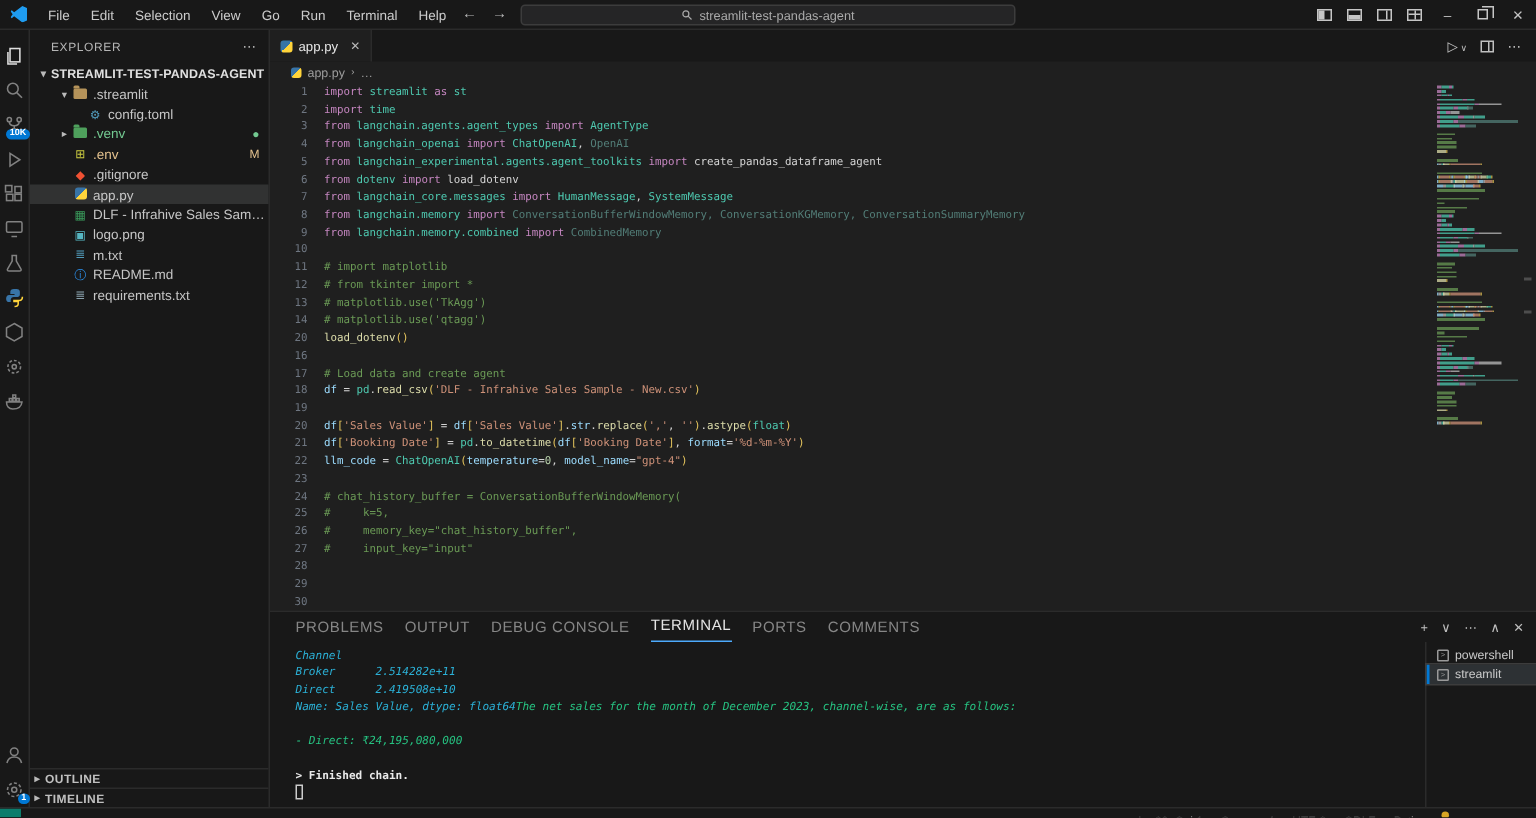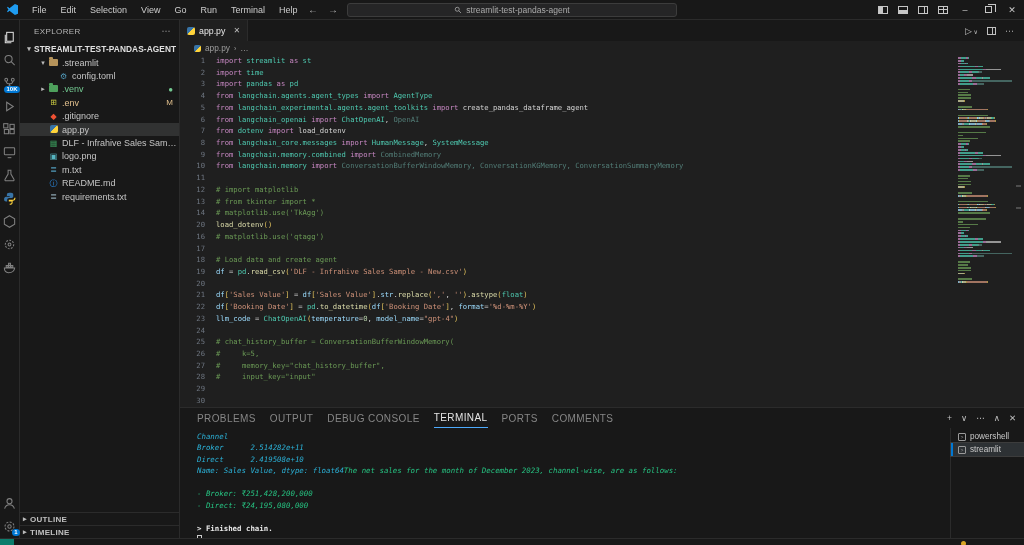--- a/index.html
+++ b/index.html
@@ -379,34 +379,33 @@
             <div>25</div>
             <div>26</div>
             <div>27</div>
             <div>28</div>
             <div>29</div>
             <div>30</div>
           </div>
         <div class="code" id="code">
             <div class="code-line"><span class="tk-k">import</span><span class="tk-m"> streamlit</span><span class="tk-k"> as</span><span class="tk-m"> st</span></div>
             <div class="code-line"><span class="tk-k">import</span><span class="tk-m"> time</span></div>
-            <div class="code-line"><span class="tk-k">import</span><span class="tk-m"> pandas</span><span class="tk-k"> as</span><span class="tk-m"> pd</span></div>
             <div class="code-line"><span class="tk-k">from</span><span class="tk-m"> langchain.agents.agent_types</span><span class="tk-k"> import</span><span class="tk-m"> AgentType</span></div>
+            <div class="code-line"><span class="tk-k">from</span><span class="tk-m"> langchain_openai</span><span class="tk-k"> import</span><span class="tk-m"> ChatOpenAI</span><span class="tk-p">,</span><span class="tk-d"> OpenAI</span></div>
             <div class="code-line"><span class="tk-k">from</span><span class="tk-m"> langchain_experimental.agents.agent_toolkits</span><span class="tk-k"> import</span><span class="tk-p"> create_pandas_dataframe_agent</span></div>
-            <div class="code-line"><span class="tk-k">from</span><span class="tk-m"> langchain_openai</span><span class="tk-k"> import</span><span class="tk-m"> ChatOpenAI</span><span class="tk-p">,</span><span class="tk-d"> OpenAI</span></div>
             <div class="code-line"><span class="tk-k">from</span><span class="tk-m"> dotenv</span><span class="tk-k"> import</span><span class="tk-p"> load_dotenv</span></div>
             <div class="code-line"><span class="tk-k">from</span><span class="tk-m"> langchain_core.messages</span><span class="tk-k"> import</span><span class="tk-m"> HumanMessage</span><span class="tk-p">,</span><span class="tk-m"> SystemMessage</span></div>
+            <div class="code-line"><span class="tk-k">from</span><span class="tk-m"> langchain.memory</span><span class="tk-k"> import</span><span class="tk-d"> ConversationBufferWindowMemory, ConversationKGMemory, ConversationSummaryMemory</span></div>
             <div class="code-line"><span class="tk-k">from</span><span class="tk-m"> langchain.memory.combined</span><span class="tk-k"> import</span><span class="tk-d"> CombinedMemory</span></div>
-            <div class="code-line"><span class="tk-k">from</span><span class="tk-m"> langchain.memory</span><span class="tk-k"> import</span><span class="tk-d"> ConversationBufferWindowMemory, ConversationKGMemory, ConversationSummaryMemory</span></div>
             <div class="code-line"></div>
             <div class="code-line"><span class="tk-c"># import matplotlib</span></div>
             <div class="code-line"><span class="tk-c"># from tkinter import *</span></div>
             <div class="code-line"><span class="tk-c"># matplotlib.use('TkAgg')</span></div>
+            <div class="code-line"><span class="tk-c"># matplotlib.use('qtagg')</span></div>
             <div class="code-line"><span class="tk-f">load_dotenv</span><span class="tk-b">()</span></div>
-            <div class="code-line"><span class="tk-c"># matplotlib.use('qtagg')</span></div>
             <div class="code-line"></div>
             <div class="code-line"><span class="tk-c"># Load data and create agent</span></div>
             <div class="code-line"><span class="tk-v">df</span><span class="tk-p"> = </span><span class="tk-m">pd</span><span class="tk-p">.</span><span class="tk-f">read_csv</span><span class="tk-b">(</span><span class="tk-s">'DLF - Infrahive Sales Sample - New.csv'</span><span class="tk-b">)</span></div>
             <div class="code-line"></div>
             <div class="code-line"><span class="tk-v">df</span><span class="tk-b">[</span><span class="tk-s">'Sales Value'</span><span class="tk-b">]</span><span class="tk-p"> = </span><span class="tk-v">df</span><span class="tk-b">[</span><span class="tk-s">'Sales Value'</span><span class="tk-b">]</span><span class="tk-p">.</span><span class="tk-v">str</span><span class="tk-p">.</span><span class="tk-f">replace</span><span class="tk-b">(</span><span class="tk-s">','</span><span class="tk-p">, </span><span class="tk-s">''</span><span class="tk-b">)</span><span class="tk-p">.</span><span class="tk-f">astype</span><span class="tk-b">(</span><span class="tk-m">float</span><span class="tk-b">)</span></div>
             <div class="code-line"><span class="tk-v">df</span><span class="tk-b">[</span><span class="tk-s">'Booking Date'</span><span class="tk-b">]</span><span class="tk-p"> = </span><span class="tk-m">pd</span><span class="tk-p">.</span><span class="tk-f">to_datetime</span><span class="tk-b">(</span><span class="tk-v">df</span><span class="tk-b">[</span><span class="tk-s">'Booking Date'</span><span class="tk-b">]</span><span class="tk-p">, </span><span class="tk-v">format</span><span class="tk-p">=</span><span class="tk-s">'%d-%m-%Y'</span><span class="tk-b">)</span></div>
             <div class="code-line"><span class="tk-v">llm_code</span><span class="tk-p"> = </span><span class="tk-m">ChatOpenAI</span><span class="tk-b">(</span><span class="tk-v">temperature</span><span class="tk-p">=</span><span class="tk-n">0</span><span class="tk-p">, </span><span class="tk-v">model_name</span><span class="tk-p">=</span><span class="tk-s">"gpt-4"</span><span class="tk-b">)</span></div>
             <div class="code-line"></div>
             <div class="code-line"><span class="tk-c"># chat_history_buffer = ConversationBufferWindowMemory(</span></div>
             <div class="code-line"><span class="tk-c">#     k=5,</span></div>
@@ -517,21 +516,20 @@
               <span>✕</span>
             </div>
           </div>
         <div class="panel-body">
           <div class="terminal" id="terminal">
               <div class="t-line"><span class="t-cy">Channel</span></div>
               <div class="t-line"><span class="t-cy">Broker      2.514282e+11</span></div>
               <div class="t-line"><span class="t-cy">Direct      2.419508e+10</span></div>
               <div class="t-line"><span class="t-cy">Name: Sales Value, dtype: float64</span><span class="t-gr">The net sales for the month of December 2023, channel-wise, are as follows:</span></div>
               <div class="t-line">&nbsp;</div>
-              <div class="t-line"><span class="t-gr">- Broker: ₹251,428,200,000</span></div>
               <div class="t-line"><span class="t-gr">- Direct: ₹24,195,080,000</span></div>
               <div class="t-line">&nbsp;</div>
               <div class="t-line"><span class="t-wb">&gt; Finished chain.</span></div>
               <div class="t-line"><span class="t-cursor"></span></div>
             </div>
           <div class="term-list" id="term-list">
               <div class="tl-row">
                 <span class="tl-ico">&gt;</span>
                 <span>powershell</span>
               </div>

